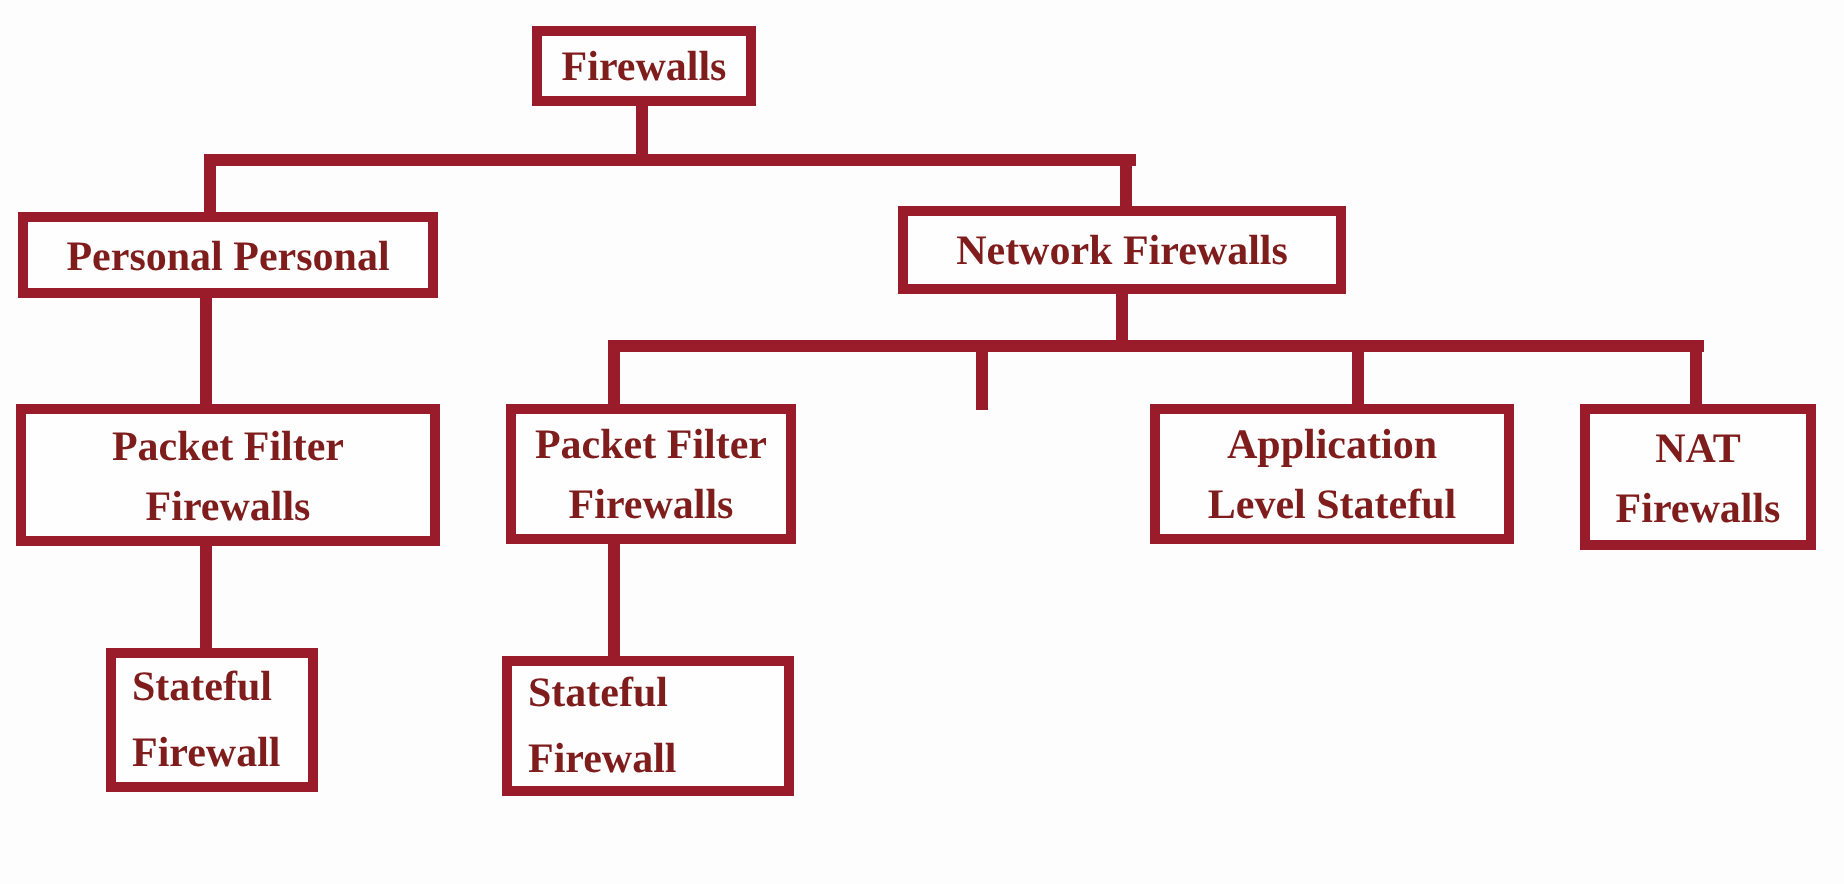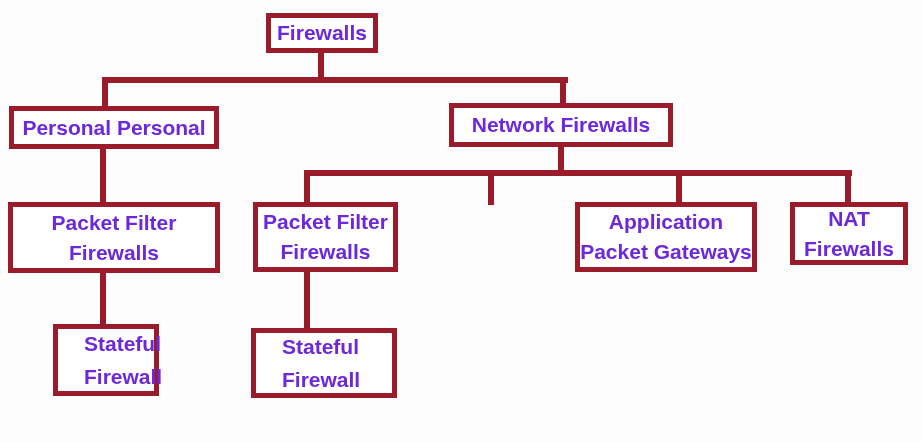--- a/index.html
+++ b/index.html
@@ -13,52 +13,53 @@
     height: 442px;
     background: #fdfdfd;
     font-family: "Liberation Sans", "DejaVu Sans", sans-serif;
     overflow: hidden;
   }
   .node {
     position: absolute;
     box-sizing: border-box;
     background: #fefefe;
     border: 5px solid #9a1b2a;
-    color: #6d28d9;
+    color: #7f1d1d;
     font-weight: bold;
     font-size: 21px;
     line-height: 30px;
     display: flex;
     flex-direction: column;
     justify-content: center;
     align-items: center;
     text-align: center;
     z-index: 2;
+    font-family: Liberation Serif, serif;
   }
   .node.left-text {
     align-items: flex-start;
     text-align: left;
-    padding-left: 26px;
+    padding-left: 8px;
     line-height: 33px;
   }
   .edge {
     position: absolute;
     background: #9a1b2a;
     z-index: 1;
   }
 
   
   #node-firewalls        { left: 266px; top: 13px;  width: 112px; height: 40px; }
   #node-personal         { left: 9px;   top: 106px; width: 210px; height: 43px; }
   #node-network          { left: 449px; top: 103px; width: 224px; height: 44px; }
   #node-packet-left      { left: 8px;   top: 202px; width: 212px; height: 71px; }
   #node-packet-right     { left: 253px; top: 202px; width: 145px; height: 70px; }
   #node-circuit          { left: 423px; top: 202px; width: 152px; height: 68px; }
   #node-application      { left: 575px; top: 202px; width: 182px; height: 70px; }
-  #node-nat              { left: 790px; top: 202px; width: 118px; height: 63px; }
+  #node-nat              { left: 790px; top: 202px; width: 118px; height: 73px; }
   #node-stateful-left    { left: 53px;  top: 324px; width: 106px; height: 72px; }
   #node-stateful-right   { left: 251px; top: 328px; width: 146px; height: 70px; }
 
   
   #edge-fw-drop          { left: 318px; top: 50px;  width: 6px;   height: 32px; }
   #edge-h1               { left: 102px; top: 77px;  width: 466px; height: 6px;  }
   #edge-h1-left-drop     { left: 102px; top: 79px;  width: 6px;   height: 31px; }
   #edge-h1-right-drop    { left: 560px; top: 79px;  width: 6px;   height: 28px; }
   #edge-personal-drop    { left: 100px; top: 145px; width: 6px;   height: 61px; }
   #edge-packetl-drop     { left: 100px; top: 269px; width: 6px;   height: 59px; }
@@ -107,21 +108,21 @@
   </div>
 
   <div class="node" id="node-packet-right">
     <span>Packet Filter</span>
     <span>Firewalls</span>
   </div>
 
 
   <div class="node" id="node-application">
     <span>Application</span>
-    <span>Packet Gateways</span>
+    <span>Level Stateful</span>
   </div>
 
   <div class="node" id="node-nat">
     <span>NAT</span>
     <span>Firewalls</span>
   </div>
 
   <div class="node left-text" id="node-stateful-left">
     <span>Stateful</span>
     <span>Firewall</span>

